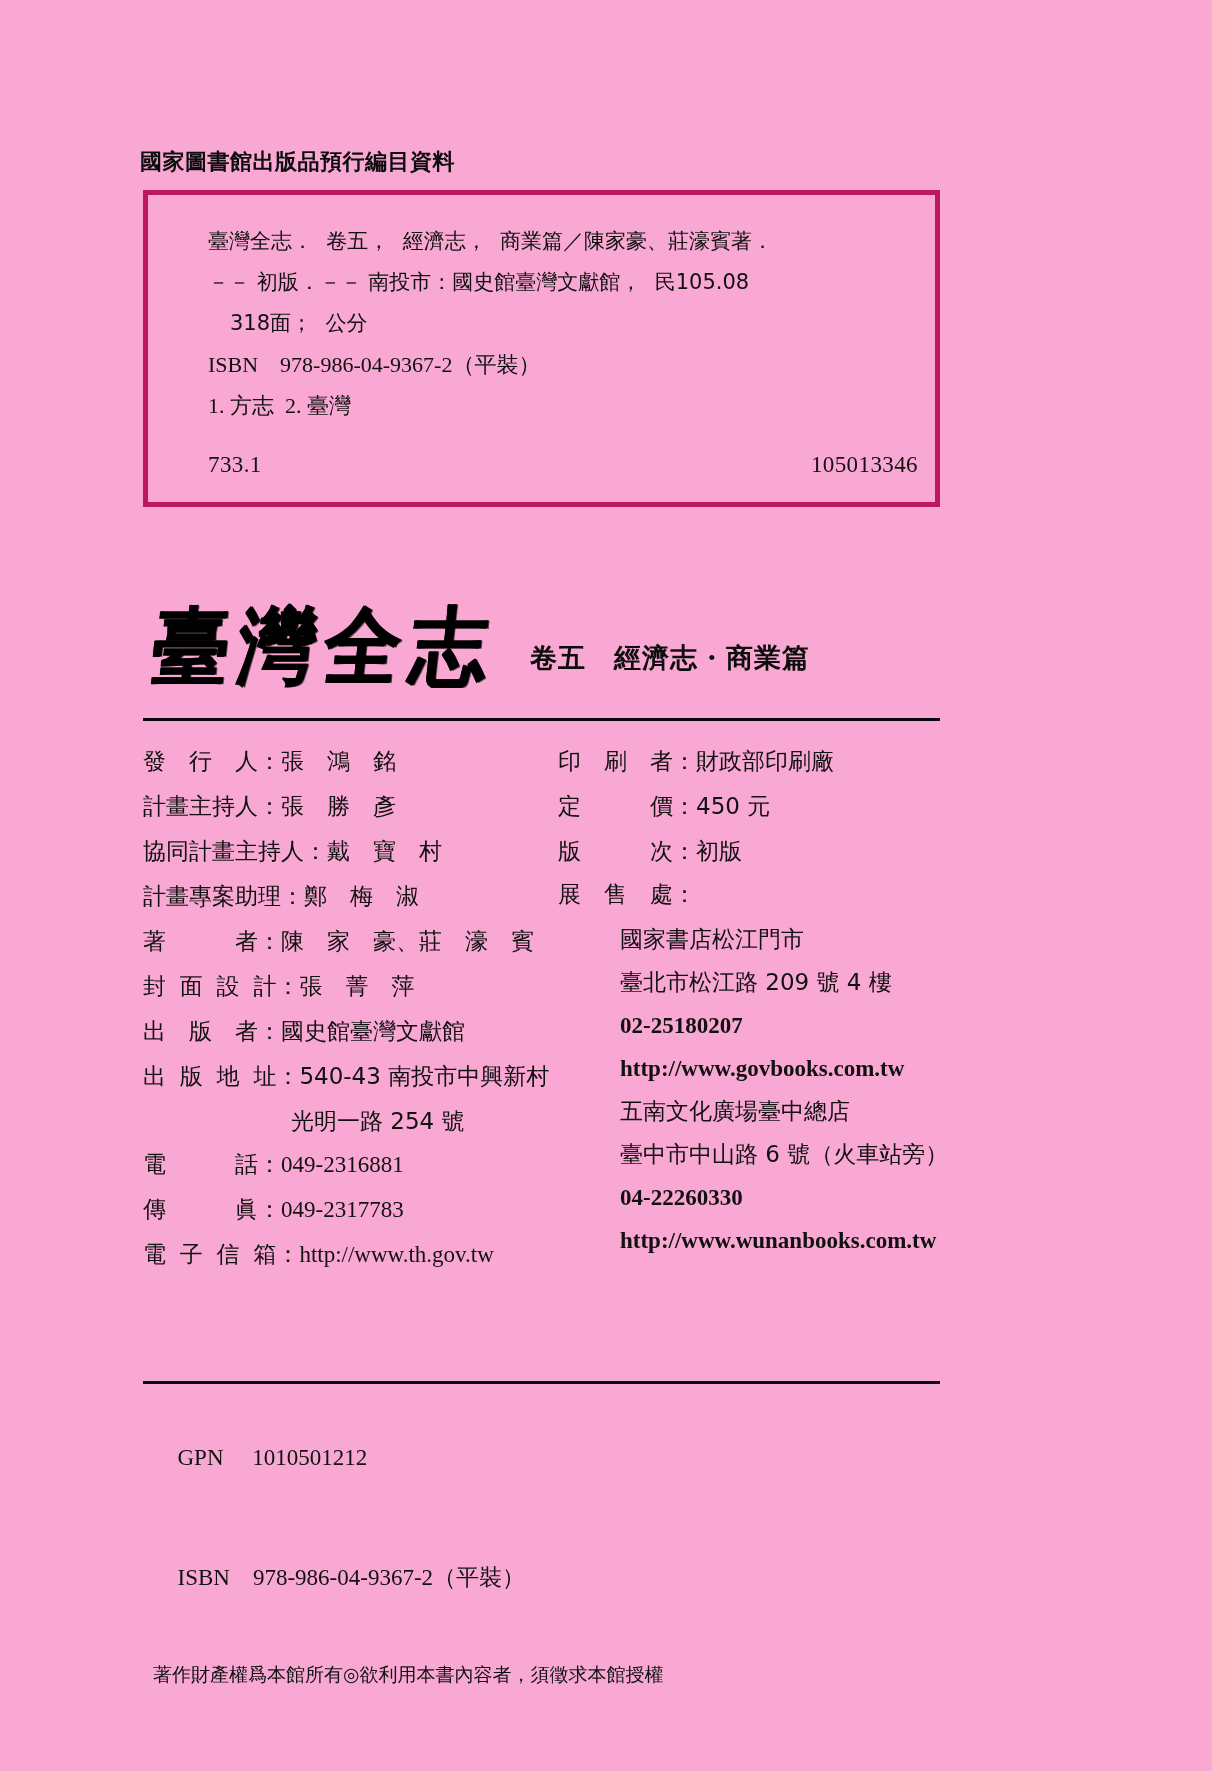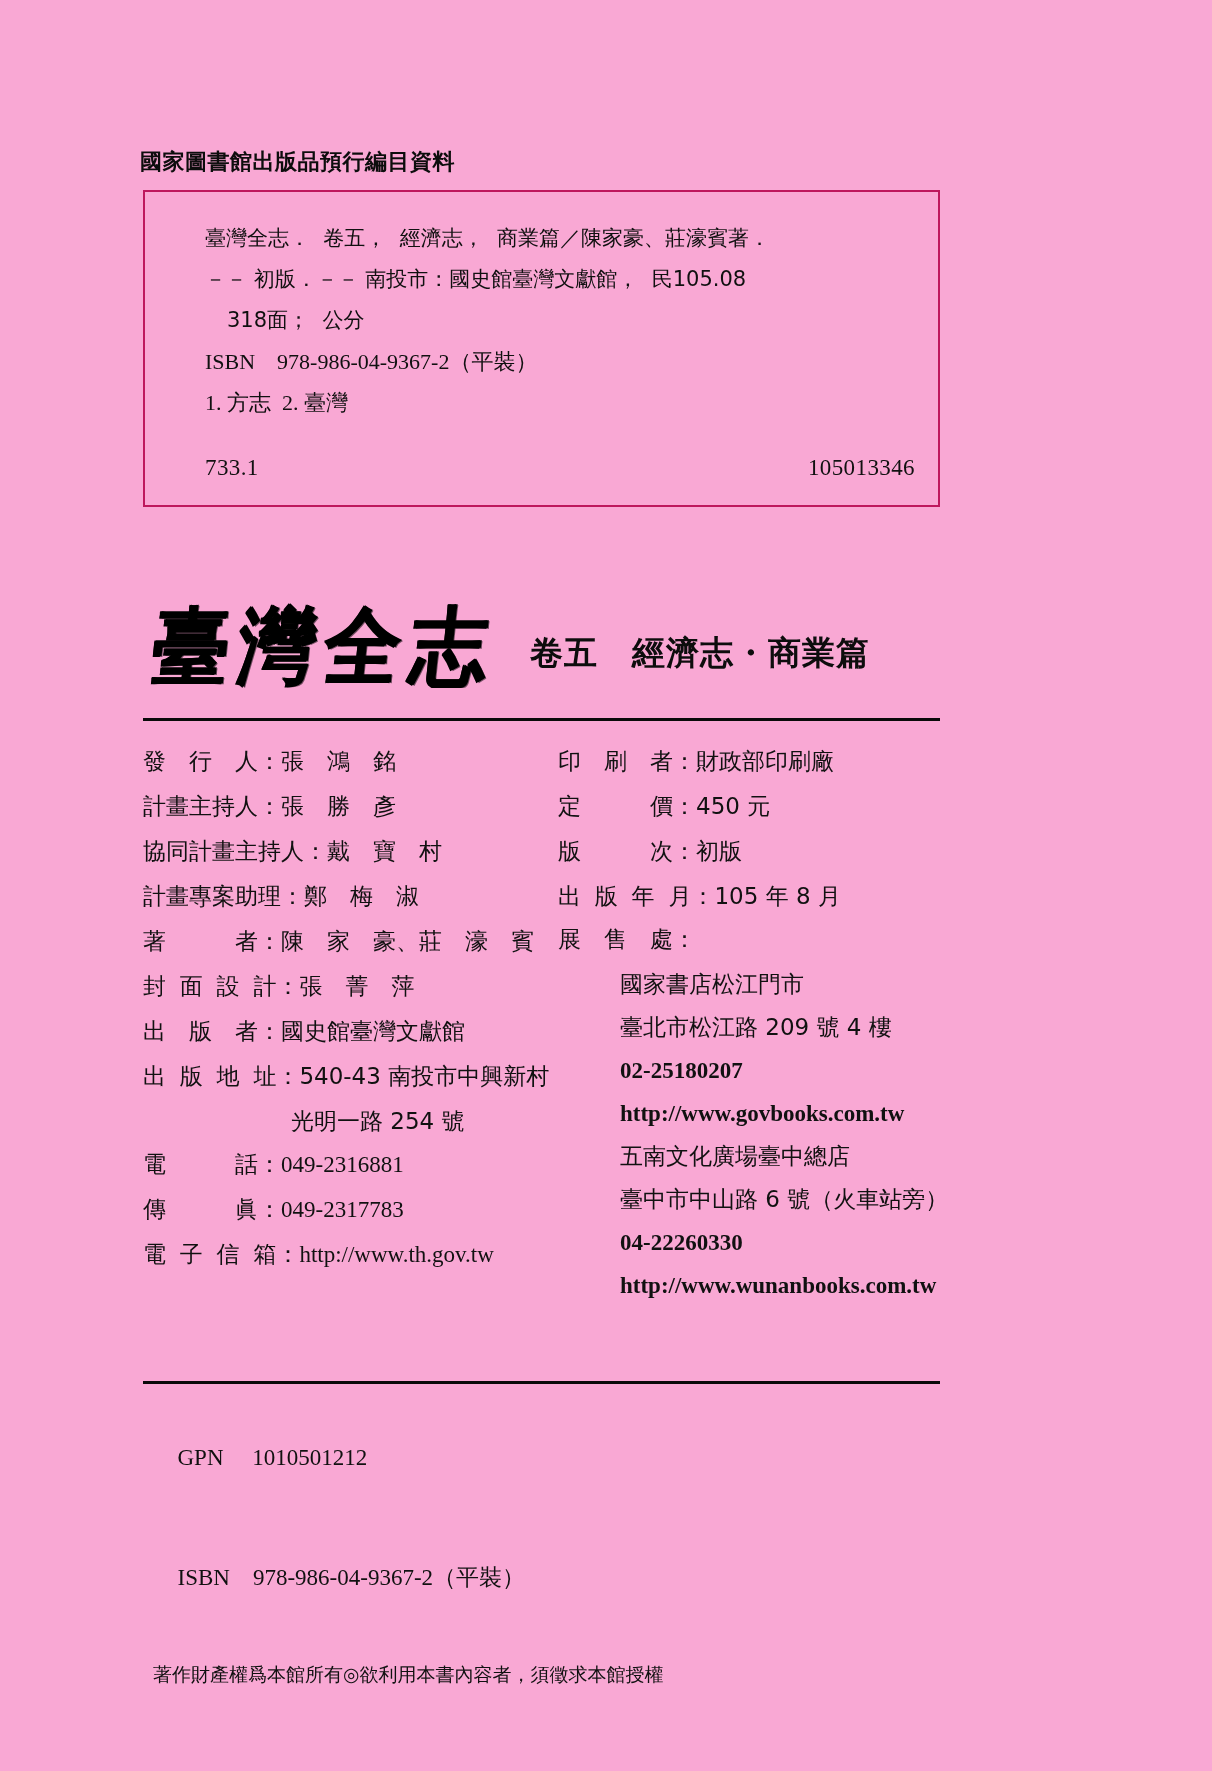--- a/index.html
+++ b/index.html
@@ -31,21 +31,21 @@
     font-size: 22px;
     letter-spacing: 0.5px;
     color: #0d0d0d;
   }
   .cip-box {
     position: absolute;
     left: 143px;
     top: 190px;
     width: 797px;
     height: 317px;
-    border: 2px solid #be185d;
+    border: 5px solid #be185d;
     box-sizing: border-box;
   }
   .cip-lines {
     position: absolute;
     left: 60px;
     top: 26px;
     right: 10px;
   }
   .cip-line {
     font-family: "DejaVu Sans", "Liberation Sans", sans-serif;
@@ -92,21 +92,21 @@
     color: #000000;
     transform: skewX(-6deg) scaleY(1.1);
     transform-origin: left bottom;
     text-shadow: 1.6px 0 0 #000, 0 1.2px 0 #000, 2.4px 1.4px 0 rgba(0,0,0,0.55);
   }
   .subtitle {
     margin-left: 38px;
     margin-bottom: 12px;
     font-family: "DejaVu Sans", "Liberation Sans", sans-serif;
     font-weight: bold;
-    font-size: 33px;
+    font-size: 27px;
     letter-spacing: 1px;
     color: #0d0d0d;
     white-space: pre;
   }
 
   
   .rule {
     position: absolute;
     left: 143px;
     width: 797px;
@@ -275,24 +275,20 @@
         <span class="lab">印　刷　者：</span>
         <span class="val">財政部印刷廠</span>
       </div>
       <div class="entry">
         <span class="lab">定　　　價：</span>
         <span class="val">450 元</span>
       </div>
       <div class="entry">
         <span class="lab">版　　　次：</span>
         <span class="val">初版</span>
-      </div>
-      <div class="entry">
-        <span class="lab">出 版 年 月：</span>
-        <span class="val">105 年 8 月</span>
       </div>
       <div class="entry">
         <span class="lab">展　售　處：</span>
       </div>
 
       <div class="plain">國家書店松江門市</div>
       <div class="plain">臺北市松江路 209 號 4 樓</div>
       <div class="plain latin">02-25180207</div>
       <div class="plain latin">http://www.govbooks.com.tw</div>
       <div class="plain">五南文化廣場臺中總店</div>

